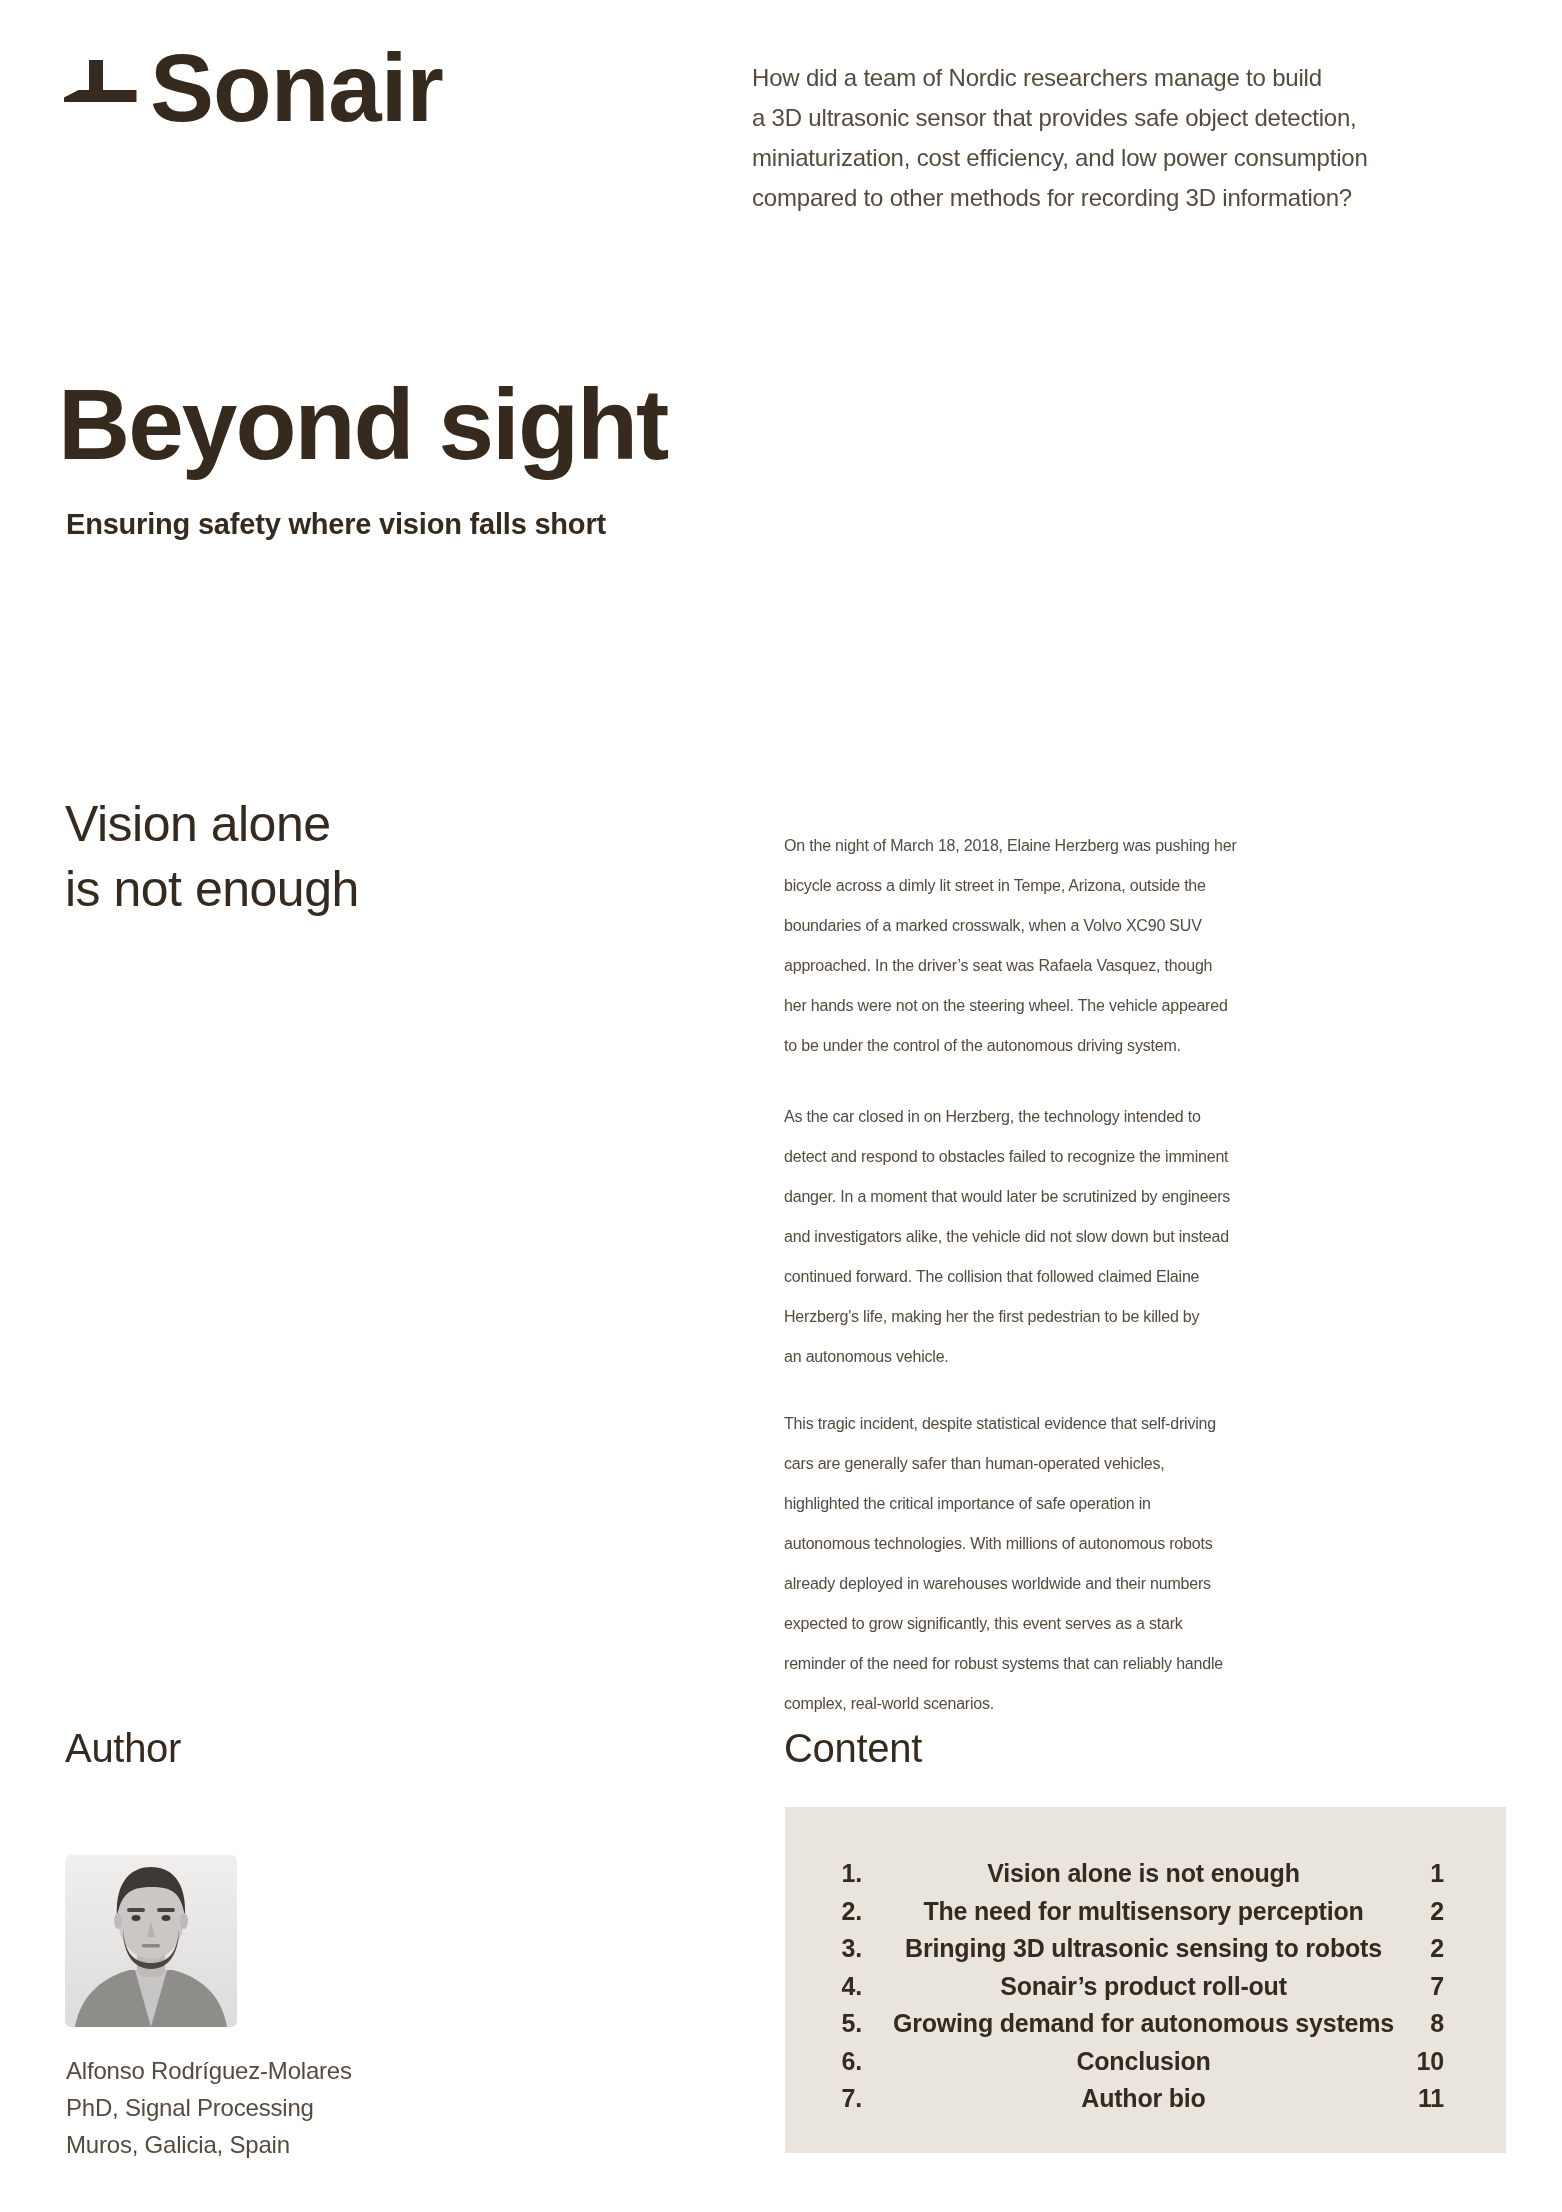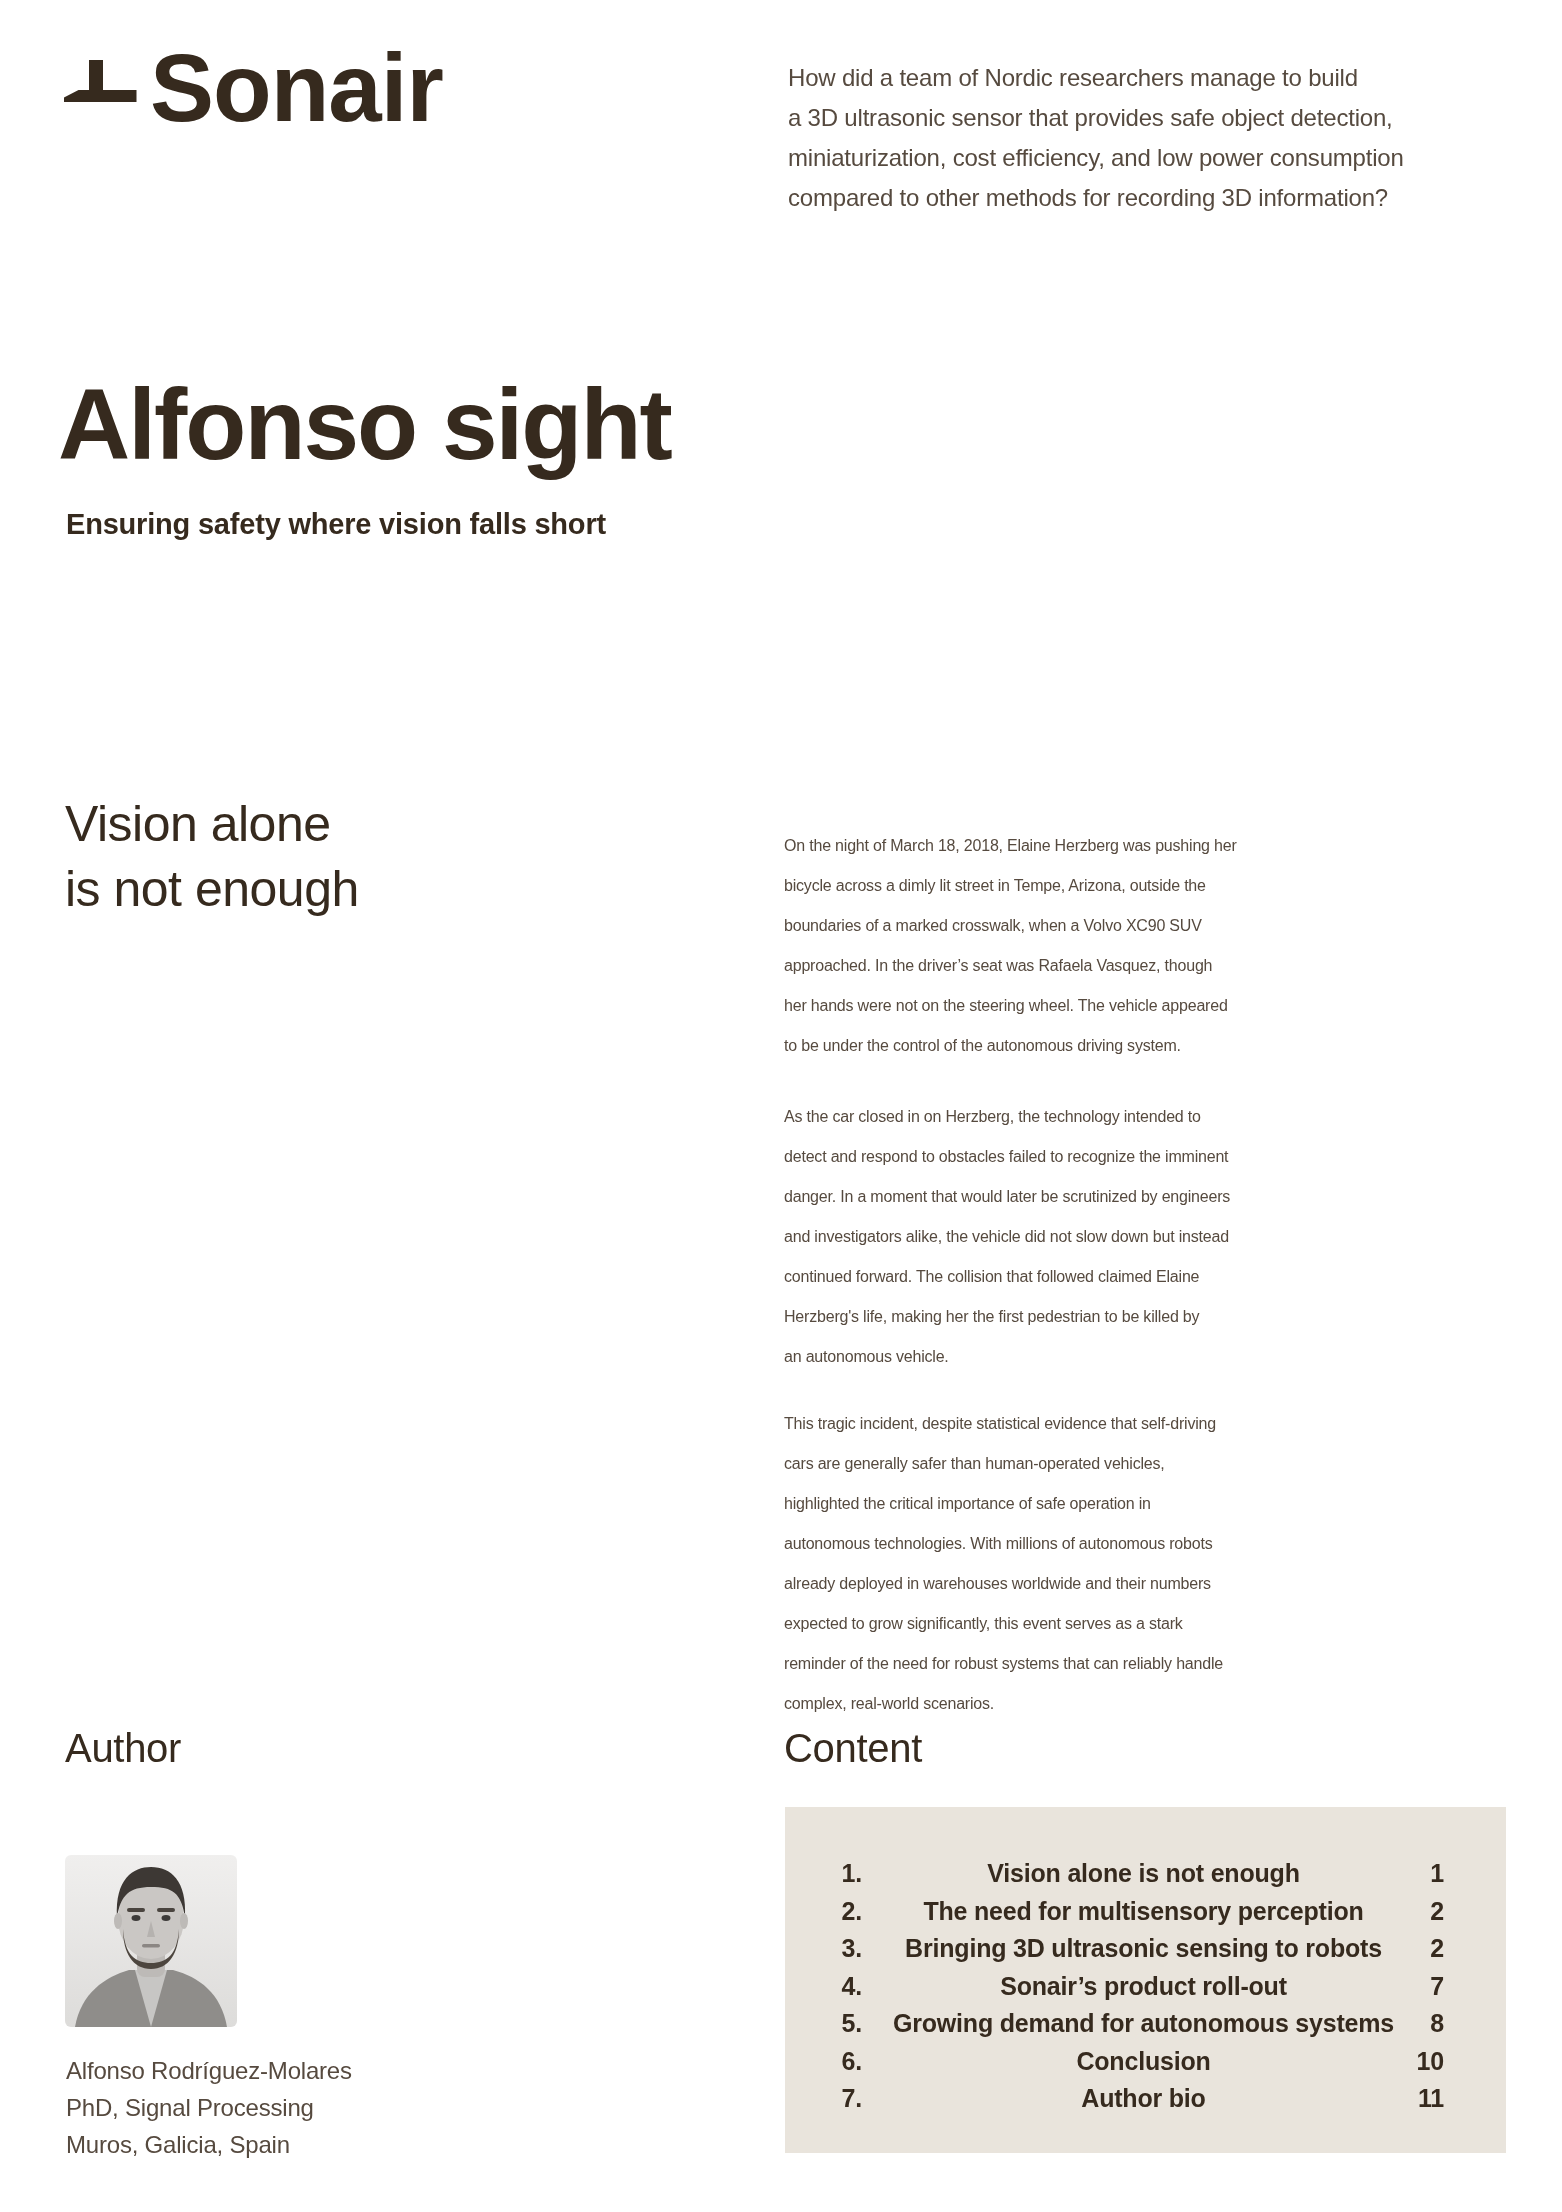--- a/index.html
+++ b/index.html
@@ -24,21 +24,21 @@
   
   .logo-icon{left:64px;top:60px;width:75px;height:70px;}
   .logo-text{
     left:150px;top:40px;
     font-size:96px;font-weight:700;color:var(--heading);
     letter-spacing:-1px;line-height:1;
   }
 
   
   .intro{
-    left:788px;top:58px;
+    left:752px;top:58px;
     font-size:24px;line-height:40px;letter-spacing:-0.2px;
     color:var(--body);
   }
 
   
   .hero-title{
     left:58px;top:374px;
     font-size:100px;font-weight:700;letter-spacing:-2px;
     color:var(--heading);line-height:1;
   }
@@ -111,21 +111,21 @@
   </div>
   <div class="abs logo-text">Sonair</div>
 
   <div class="abs intro">
       <div class="line">How did a team of Nordic researchers manage to build</div>
       <div class="line">a 3D ultrasonic sensor that provides safe object detection,</div>
       <div class="line">miniaturization, cost efficiency, and low power consumption</div>
       <div class="line">compared to other methods for recording 3D information?</div>
     </div>
 
-  <div class="abs hero-title">Alfonso sight</div>
+  <div class="abs hero-title">Beyond sight</div>
   <div class="abs hero-subtitle">Ensuring safety where vision falls short</div>
 
   <div class="abs vision-heading">
       <div class="line">Vision alone</div>
       <div class="line">is not enough</div>
     </div>
   <div class="abs body-par par-1">
       <div class="line">On the night of March 18, 2018, Elaine Herzberg was pushing her</div>
       <div class="line">bicycle across a dimly lit street in Tempe, Arizona, outside the</div>
       <div class="line">boundaries of a marked crosswalk, when a Volvo XC90 SUV</div>

